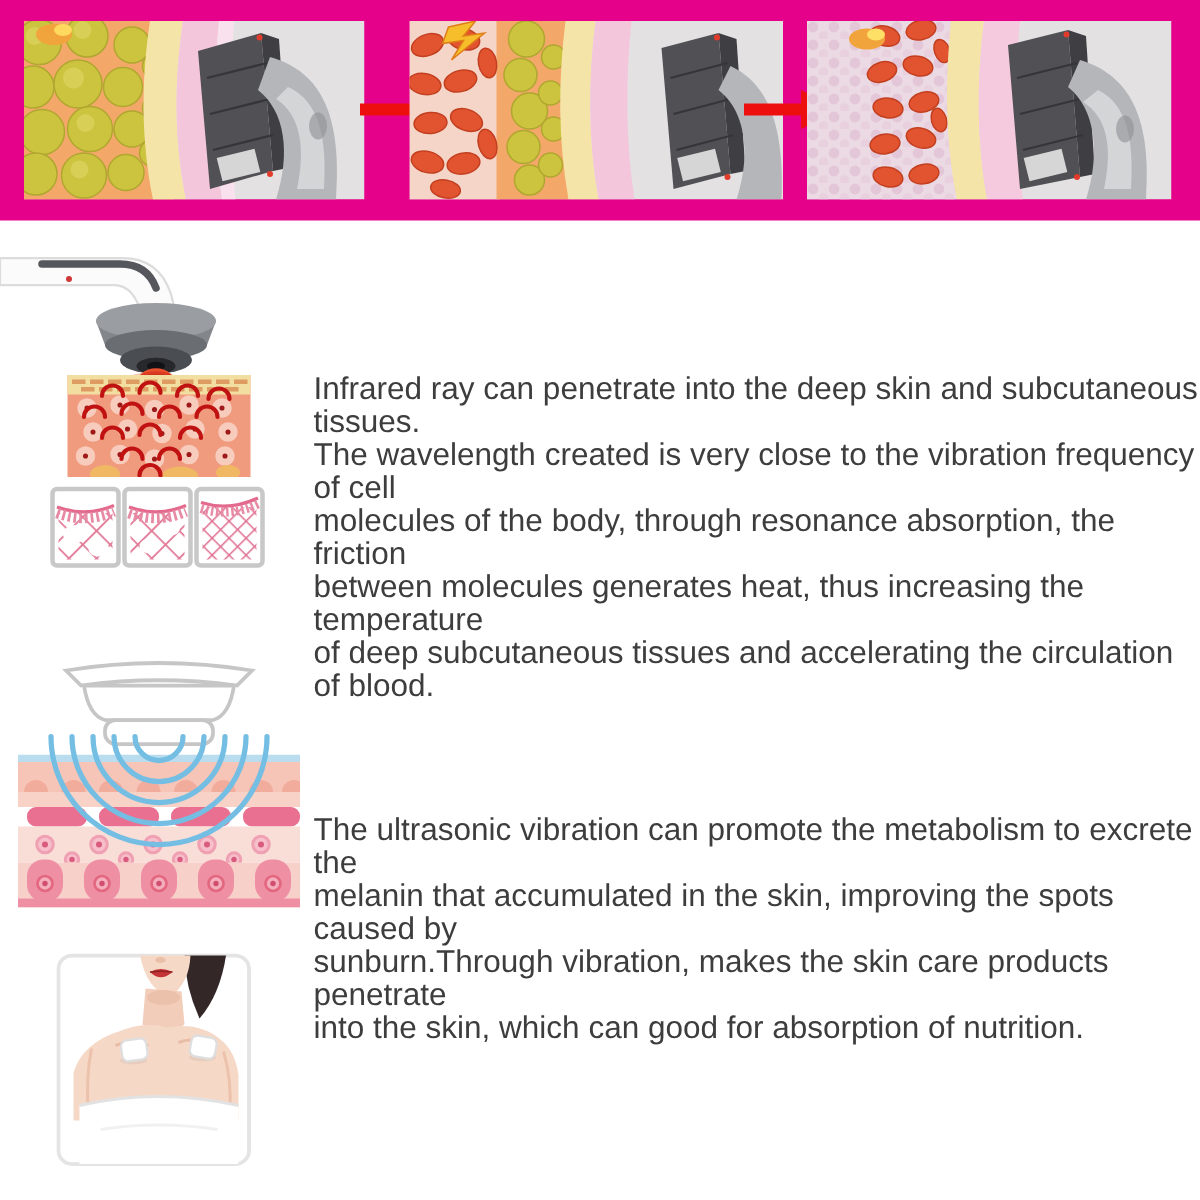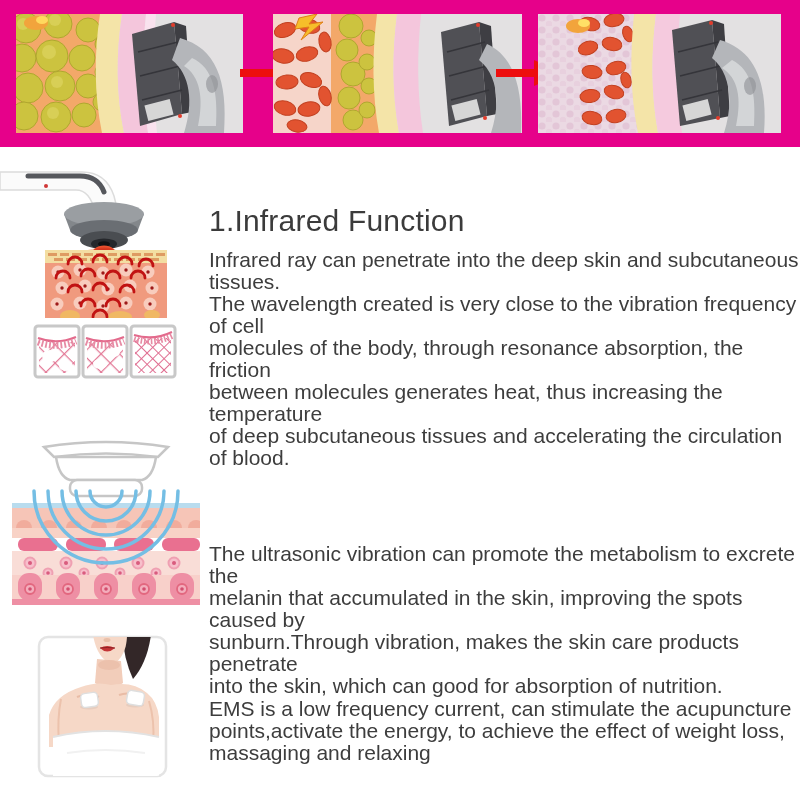--- a/index.html
+++ b/index.html
@@ -314,21 +314,20 @@
       </g>
       <g>
         <rect x="131" y="166" width="44" height="51" rx="3" fill="#FFFFFF" stroke="#C8C8C8" stroke-width="3"></rect>
         <rect x="135" y="178" width="36" height="35" fill="url(#lat2)"></rect>
         <path d="M134,175 Q153,181 172,172" stroke="#E36A8C" stroke-width="2.2" fill="none"></path>
         <path d="M134,179 Q153,185 172,176" stroke="#E78BA4" stroke-width="6" fill="none" stroke-dasharray="1.6,1.8"></path>
       </g>
     </svg>
   </div>
 
-  <div class="heading h1">1.Infrared Function</div>
   <div class="para b1">Infrared ray can penetrate into the deep skin and subcutaneous tissues.
 The wavelength created is very close to the vibration frequency of cell
 molecules of the body, through resonance absorption, the friction
 between molecules generates heat, thus increasing the temperature
 of deep subcutaneous tissues and accelerating the circulation of blood.</div>
 
   <div class="illus i2">
     <svg viewBox="0 0 212 178">
       <defs>
           <clipPath id="skin2">
@@ -448,17 +447,14 @@
         <path d="M16,102 Q68,90 122,102" stroke="#E2E2E2" stroke-width="2" fill="none"></path>
         <path d="M30,118 Q68,112 108,118" stroke="#F1F1F1" stroke-width="2" fill="none"></path>
         <ellipse cx="52" cy="72" rx="9" ry="2.5" fill="#E3CABB" opacity="0.8"></ellipse>
         <ellipse cx="98" cy="70" rx="9" ry="2.5" fill="#E3CABB" opacity="0.8"></ellipse>
         <rect x="44" y="58" width="17" height="14" rx="4" fill="#FFFFFF" stroke="#DEDEDE" stroke-width="1.5" transform="rotate(-8 52 65)"></rect>
         <rect x="90" y="56" width="17" height="14" rx="4" fill="#FFFFFF" stroke="#DEDEDE" stroke-width="1.5" transform="rotate(10 98 63)"></rect>
       </g>
     </svg>
   </div>
 
-  <div class="para b3">EMS is a low frequency current, can stimulate the acupuncture
-points,activate the energy, to achieve the effect of weight loss,
-massaging and relaxing</div>
 
 </div>
 
 </body></html>

